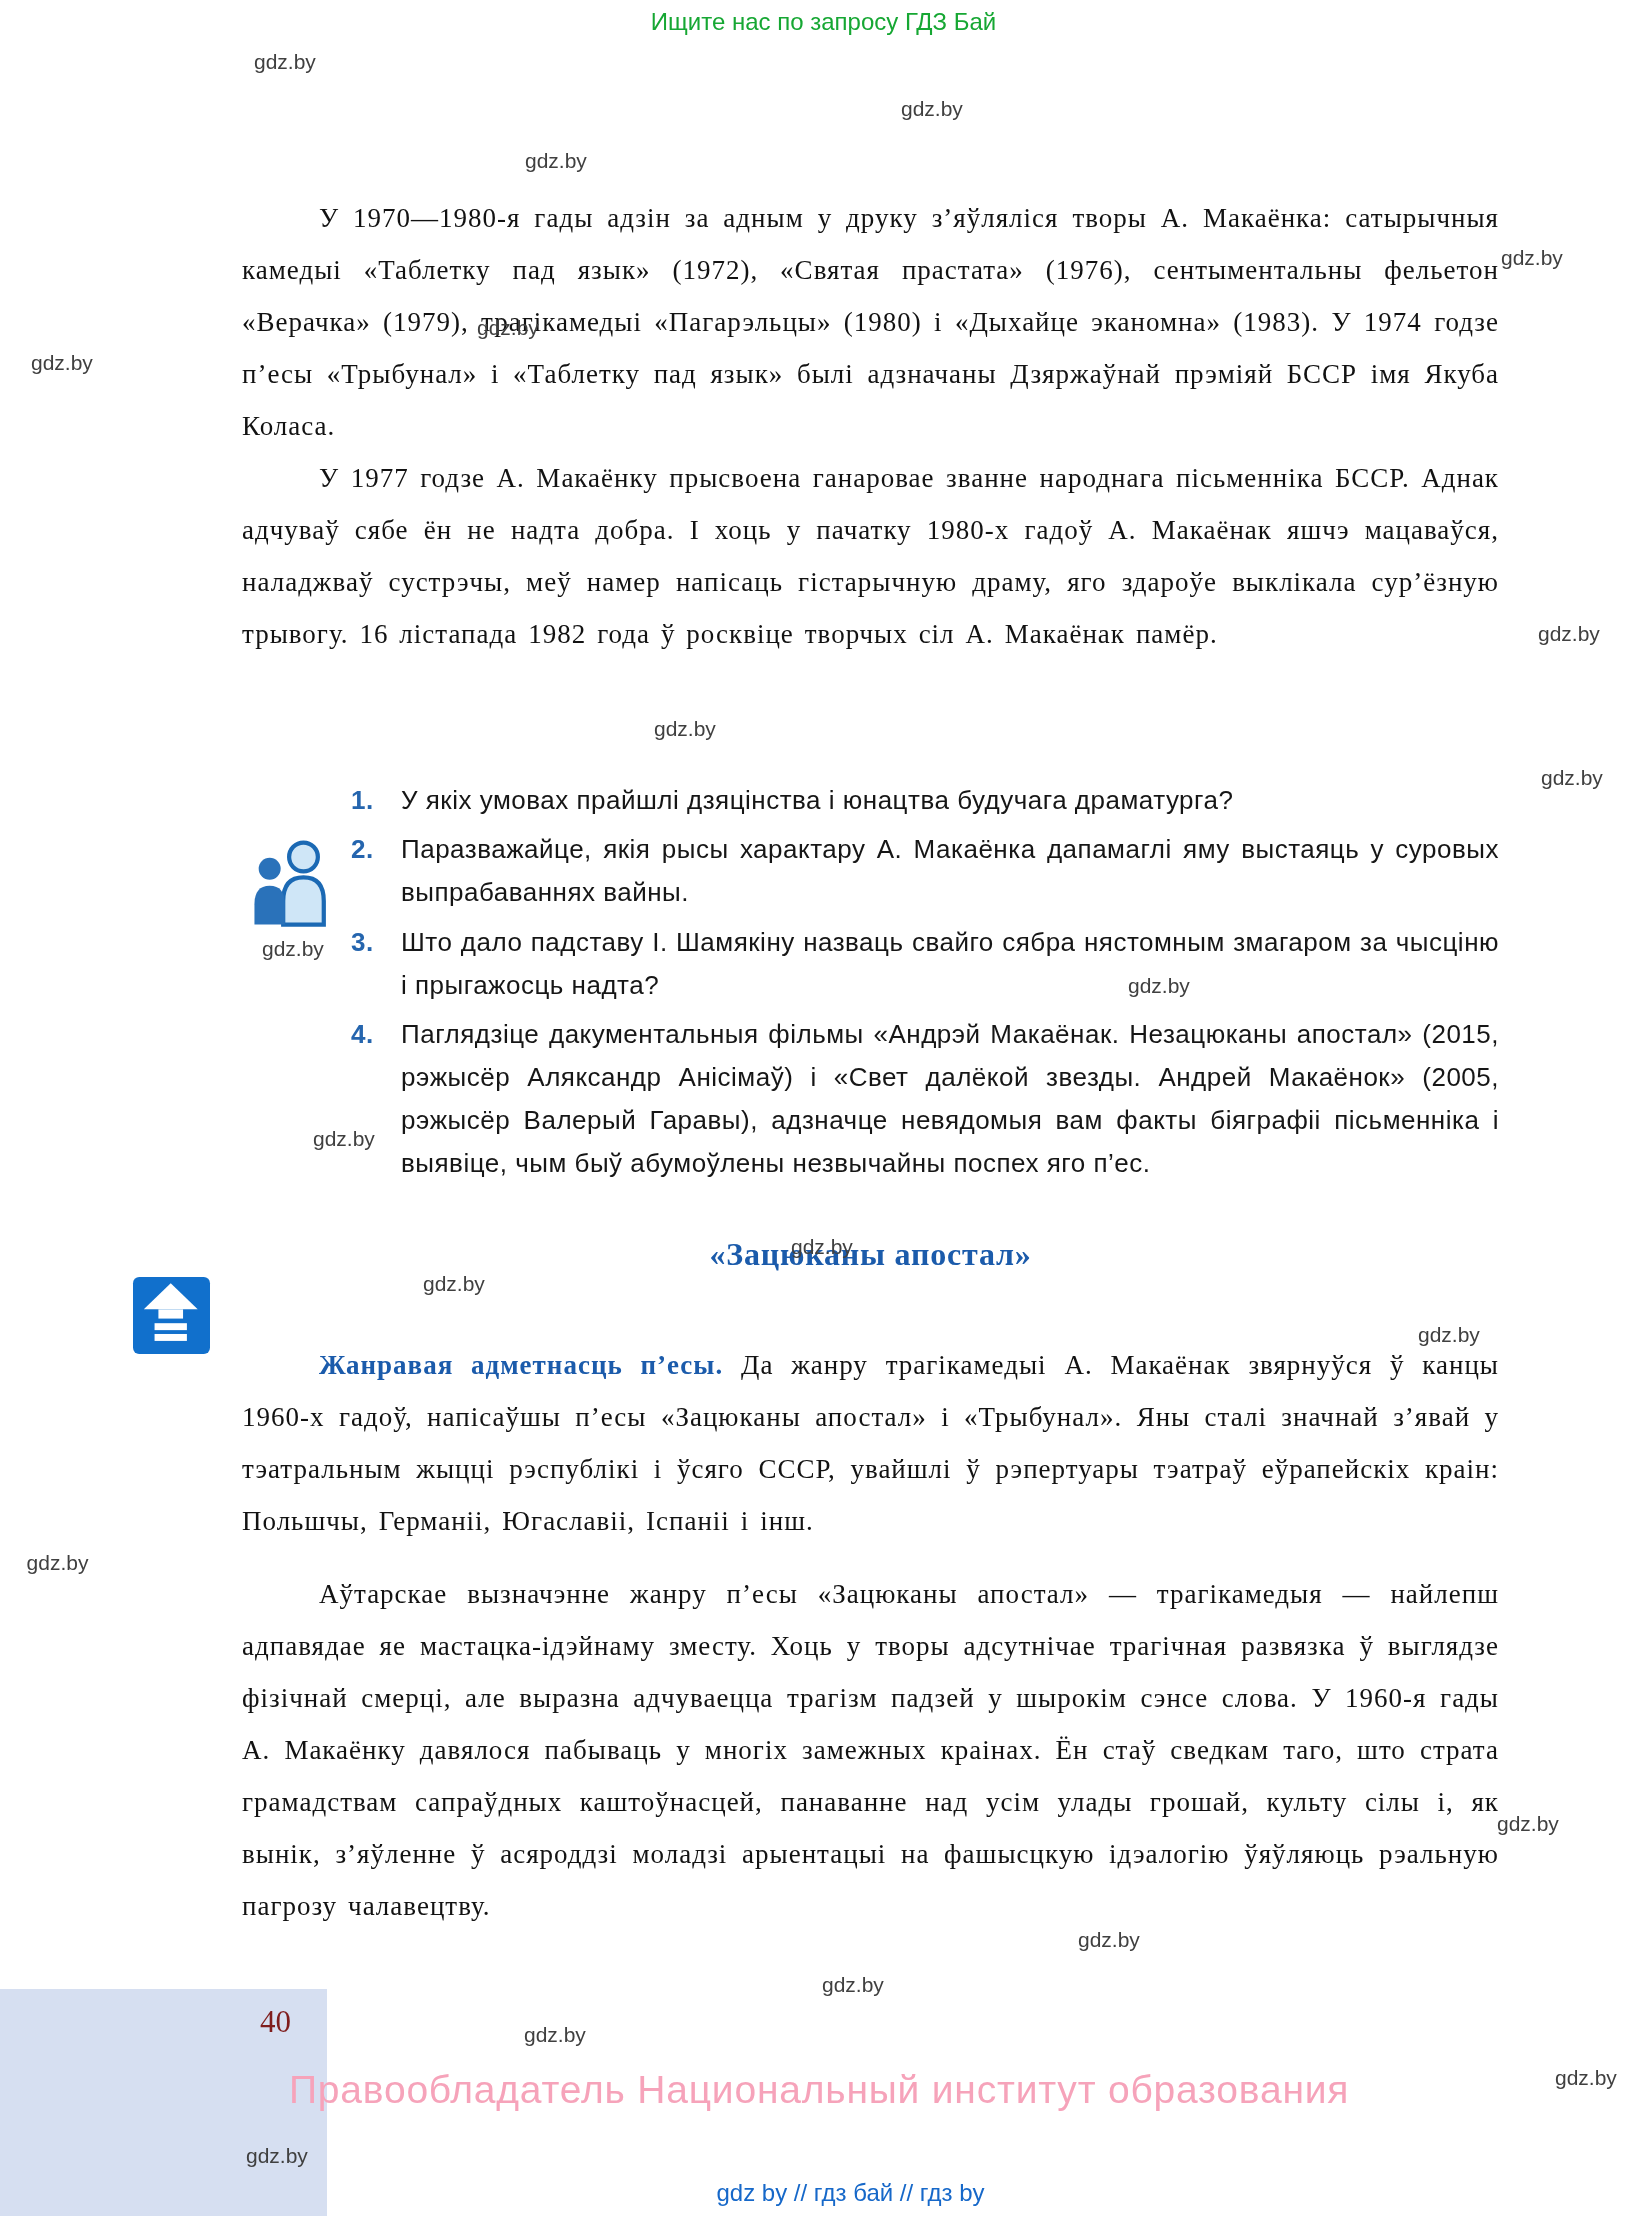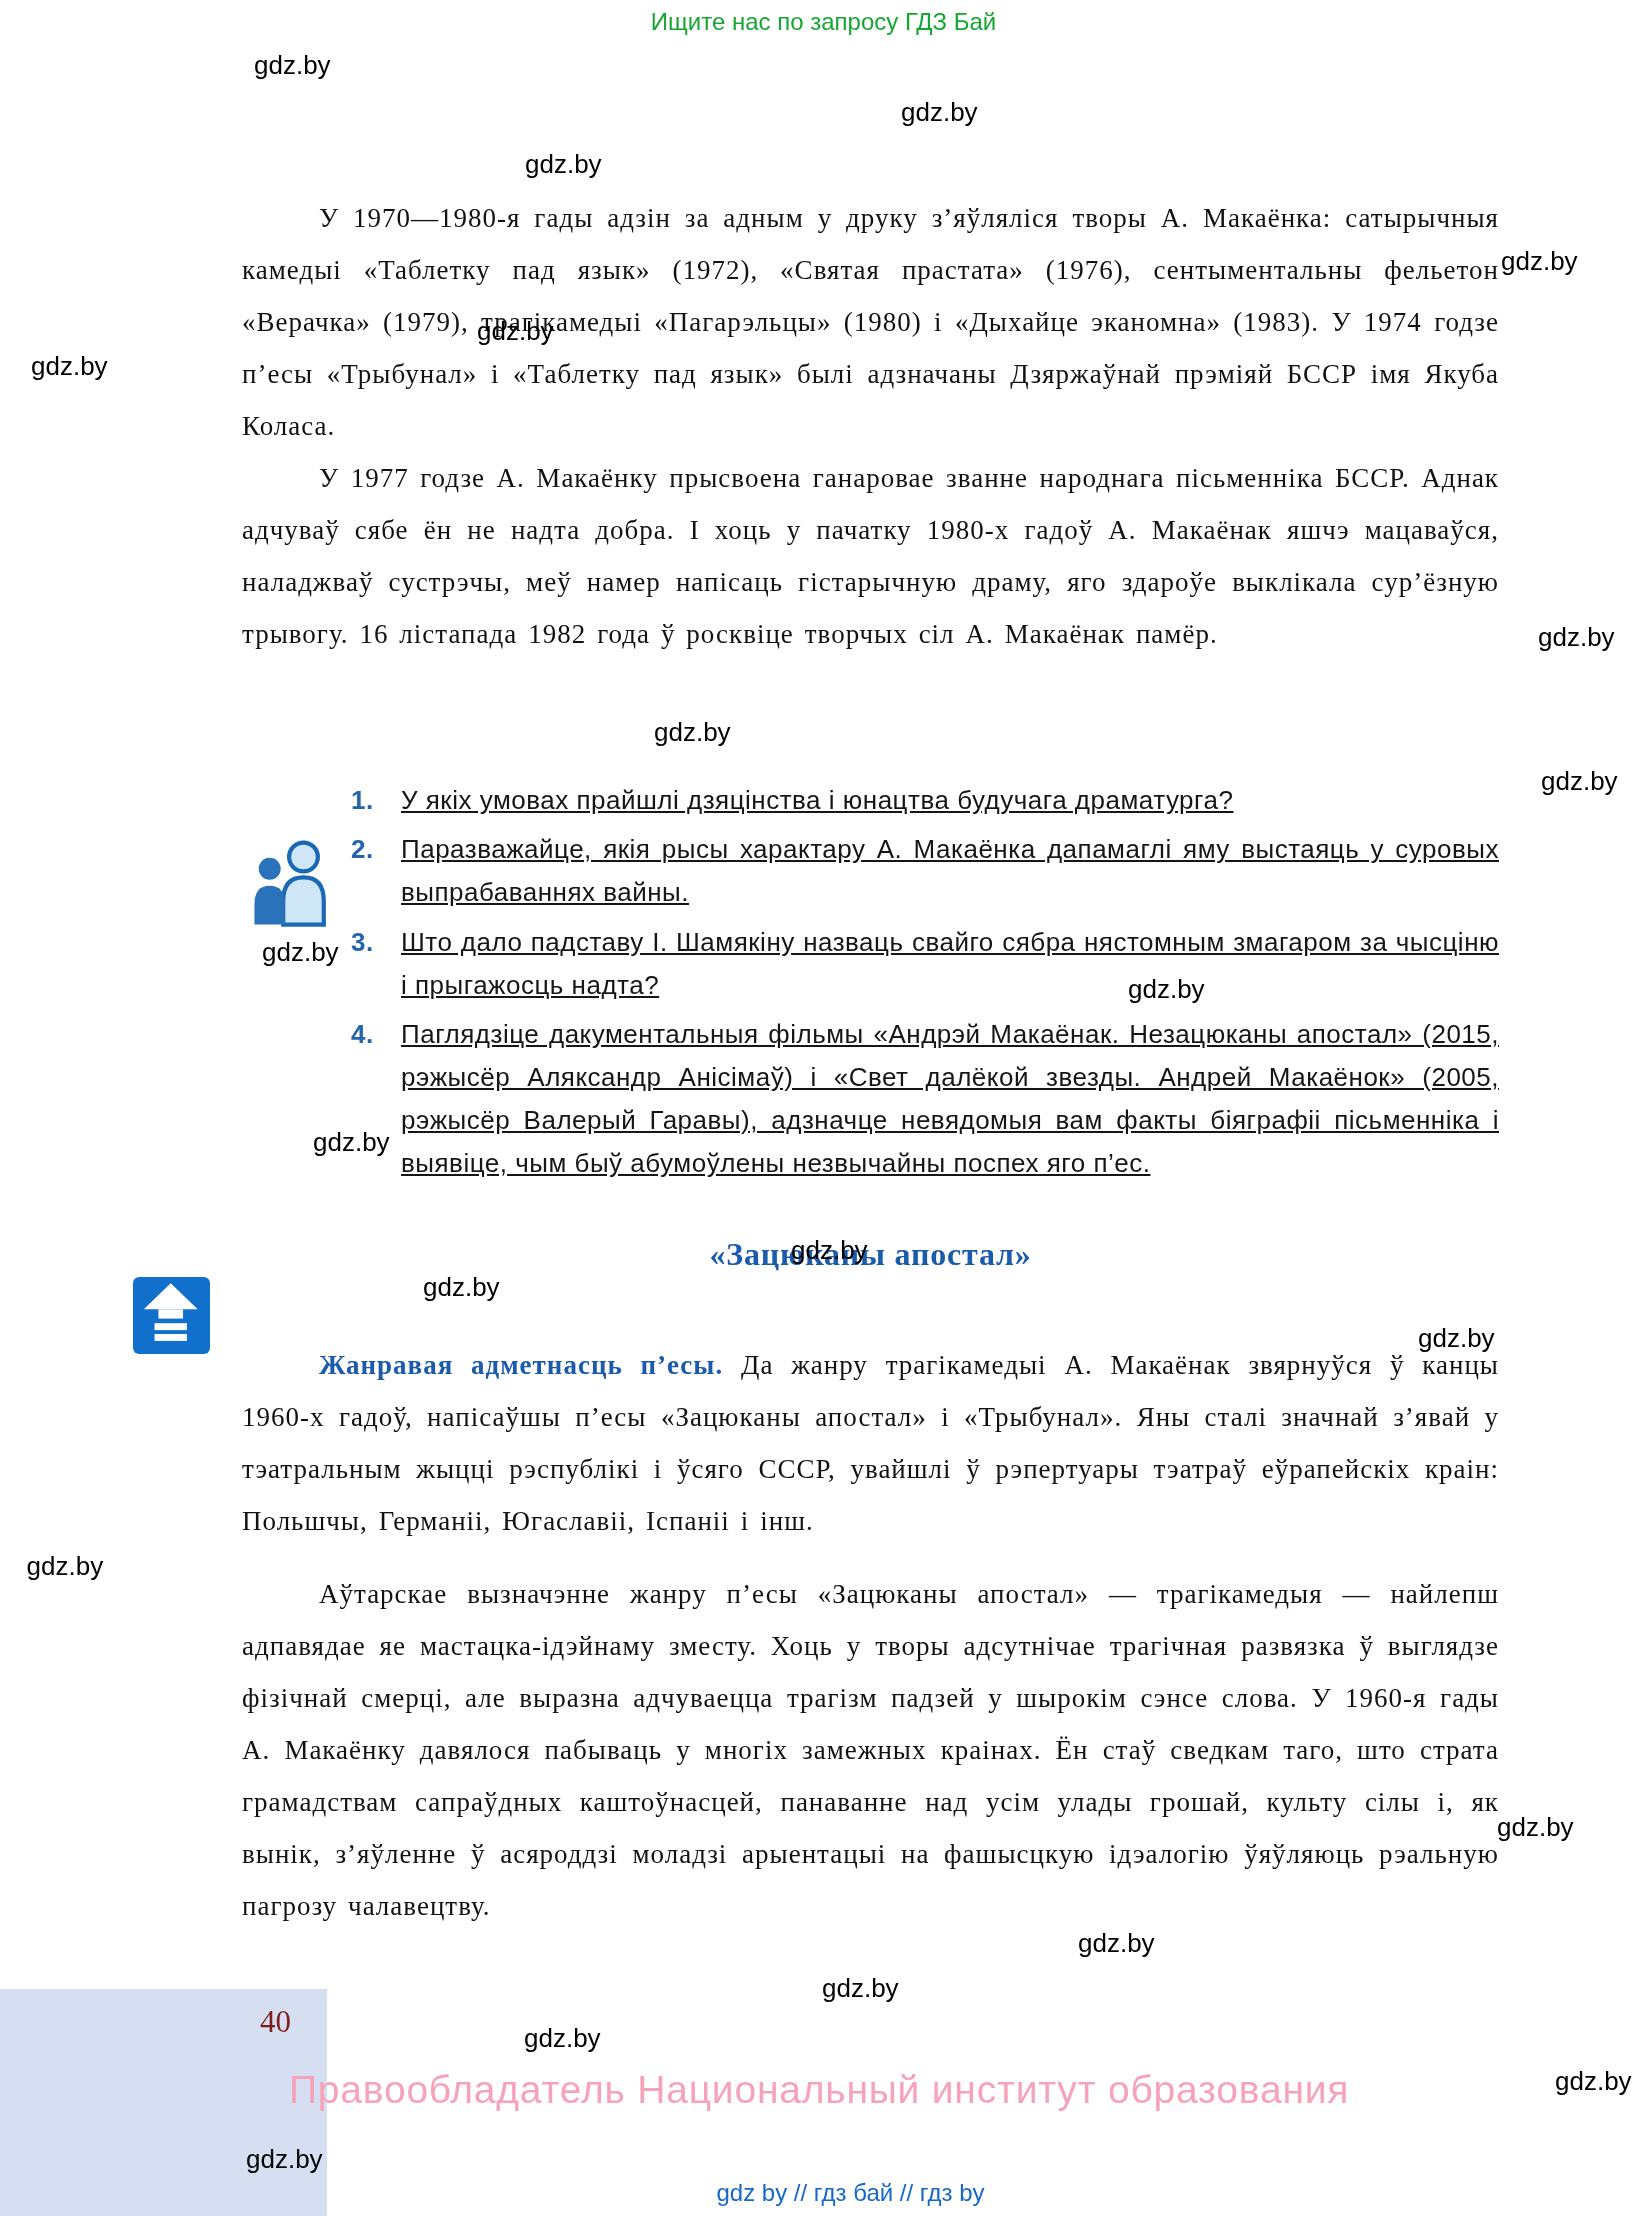--- a/index.html
+++ b/index.html
@@ -5,39 +5,39 @@
   html,body{margin:0;padding:0;}
   body{
     width:1647px;height:2216px;position:relative;background:#ffffff;
     font-family:"Liberation Serif", serif;overflow:hidden;color:#121212;
   }
   .promo{
     position:absolute;top:8px;left:0;width:100%;text-align:center;
     color:#16a733;font-family:"Liberation Sans", sans-serif;font-size:24px;
   }
   .watermark{
-    position:absolute;color:#000000;font-family:"Liberation Sans", sans-serif;
-    font-size:26px;white-space:nowrap;z-index:5;
+    position:absolute;color:#404040;font-family:"Liberation Sans", sans-serif;
+    font-size:21px;white-space:nowrap;z-index:5;
   }
   .body-block{position:absolute;left:242px;width:1257px;}
   p.body{
     font-size:27px;line-height:52px;text-align:justify;text-indent:77px;
     margin:0;letter-spacing:1px;word-spacing:3.2px;
   }
   #para-block{top:192px;}
   #questions{
     position:absolute;left:351px;top:779px;width:1148px;
     font-family:"Liberation Sans", sans-serif;font-size:26px;line-height:43px;
     letter-spacing:0.5px;color:#161616;
   }
   .q-item{display:flex;margin-bottom:6.4px;}
   .q-num{
     flex:0 0 50px;width:50px;color:#2565ae;font-weight:bold;
   }
-  .q-text{flex:1;text-align:justify;text-decoration:underline;}
+  .q-text{flex:1;text-align:justify;}
   .people-icon{position:absolute;left:246px;top:834px;width:93px;height:95px;z-index:2;}
   #section-title{
     position:absolute;left:242px;top:1236px;width:1257px;margin:0;
     text-align:center;color:#1b5bab;font-size:32px;font-weight:bold;
     font-family:"Liberation Serif", serif;letter-spacing:0.8px;
   }
   #para3{top:1339px;}
   #para4{top:1568px;}
   .lead{color:#1b5bab;font-weight:bold;margin-top:46px;}
   .home-icon{position:absolute;left:132px;top:1277px;width:79px;height:77px;z-index:2;}

